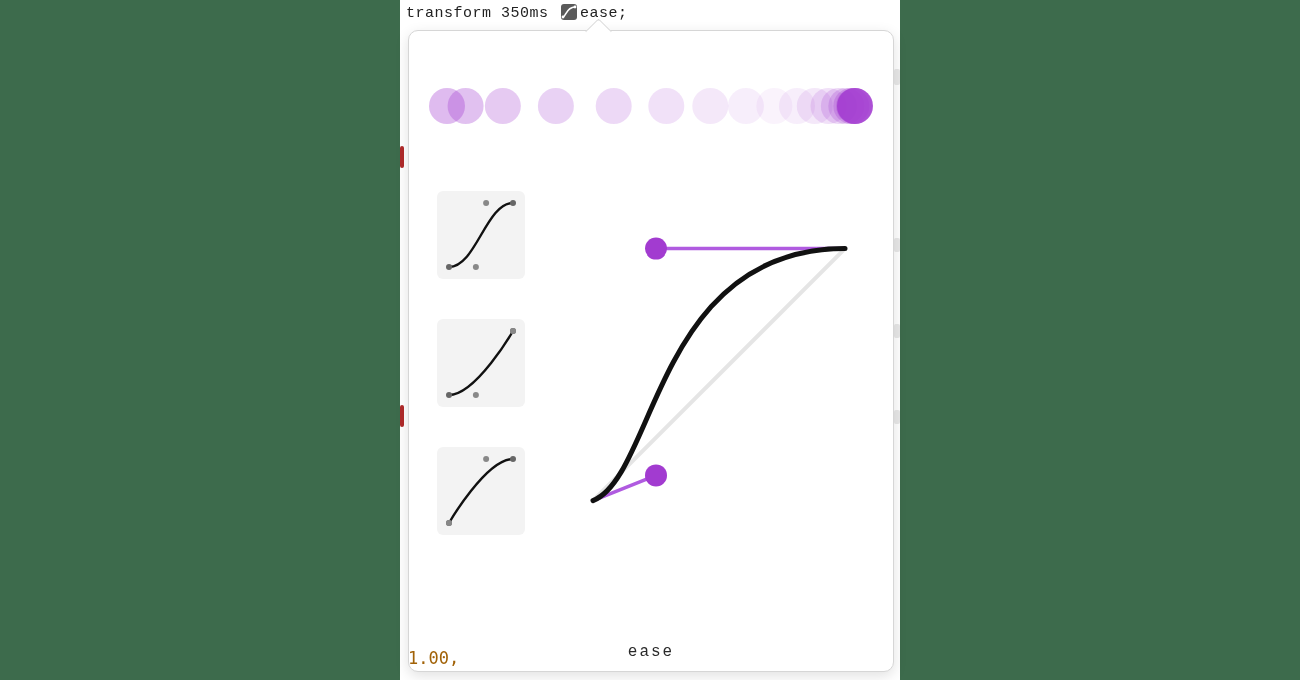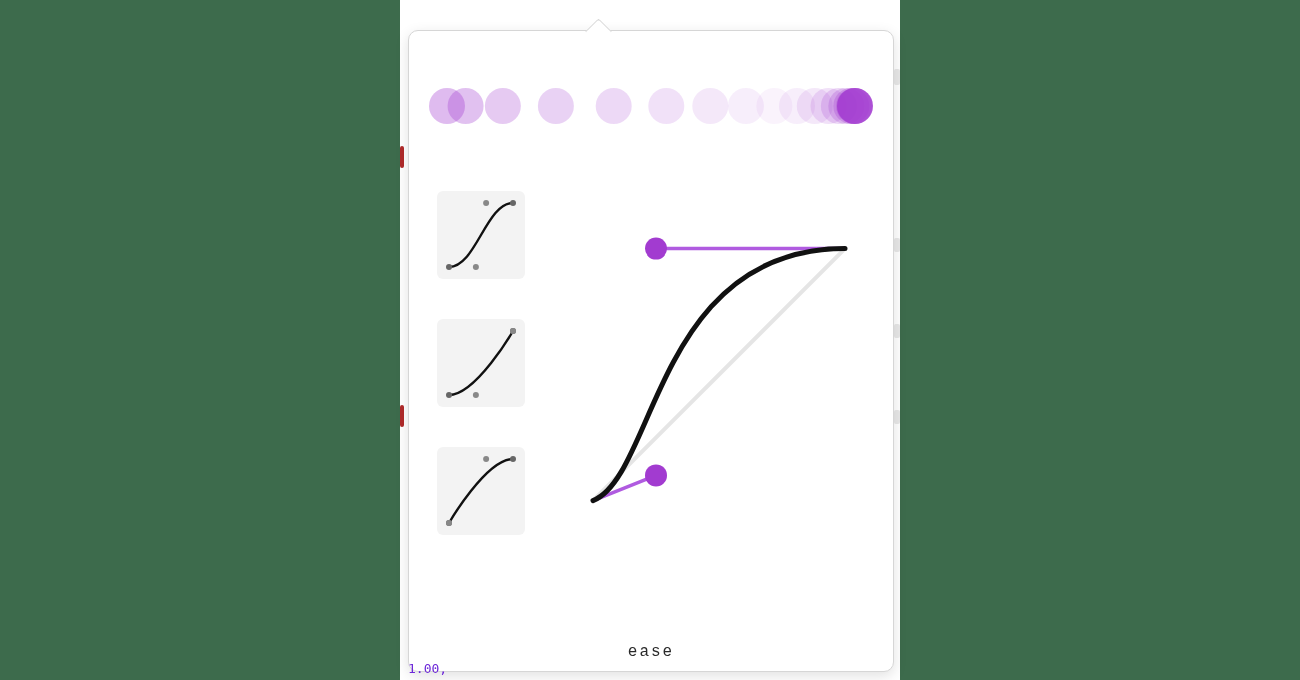--- a/index.html
+++ b/index.html
@@ -137,24 +137,24 @@
     font-size: 16px;
   }
   .bg-chip {
     position: absolute;
     background: #e8e8e8;
     width: 6px;
     border-radius: 2px;
   }
   .bg-text-bottom {
     position: absolute;
-    color: #6d28d9;
+    color: #a16207;
     font-family: Menlo, Consolas, monospace;
-    font-size: 13px;
-    bottom: 4px;
+    font-size: 17px;
+    bottom: 12px;
     left: 8px;
   }
 
   
   .red-tick {
     position: absolute;
     width: 4px;
     height: 22px;
     background: #b02a2a;
     border-radius: 2px;
@@ -169,20 +169,29 @@
 
 <div class="stage">
 
   <div class="bg-chip" style="top:69px;  height:16px; right:0;"></div>
   <div class="bg-chip" style="top:238px; height:14px; right:0;"></div>
   <div class="bg-chip" style="top:324px; height:14px; right:0;"></div>
   <div class="bg-chip" style="top:410px; height:14px; right:0;"></div>
   <div class="red-tick" style="top:146px;"></div>
   <div class="red-tick" style="top:405px;"></div>
 
+  <div class="code-line">
+    <span class="chunk">transform</span><span class="chunk"> </span><span class="chunk">350ms</span><span class="chunk"> </span><span class="swatch" title="Open cubic-bezier editor">
+      <svg viewBox="0 0 16 16">
+        <path d="M2 13 C 5 13, 5 3, 14 3" stroke="#fff" stroke-width="1.6" fill="none" stroke-linecap="round"></path>
+        <circle cx="2" cy="13" r="1.4" fill="#fff"></circle>
+        <circle cx="14" cy="3" r="1.4" fill="#fff"></circle>
+      </svg>
+    </span><span class="chunk">ease</span><span class="chunk">;</span>
+  </div>
 
   <div class="popover">
     <div class="arrow"></div>
 
     <div class="ball-strip">
       <svg id="ball-strip-svg" viewBox="0 0 444 70" width="100%" height="100%">
           <circle cx="18.00" cy="35" r="18" fill="#a23bd0" opacity="0.350"></circle>
           <circle cx="36.59" cy="35" r="18" fill="#a23bd0" opacity="0.316"></circle>
           <circle cx="73.85" cy="35" r="18" fill="#a23bd0" opacity="0.272"></circle>
           <circle cx="126.88" cy="35" r="18" fill="#a23bd0" opacity="0.231"></circle>

